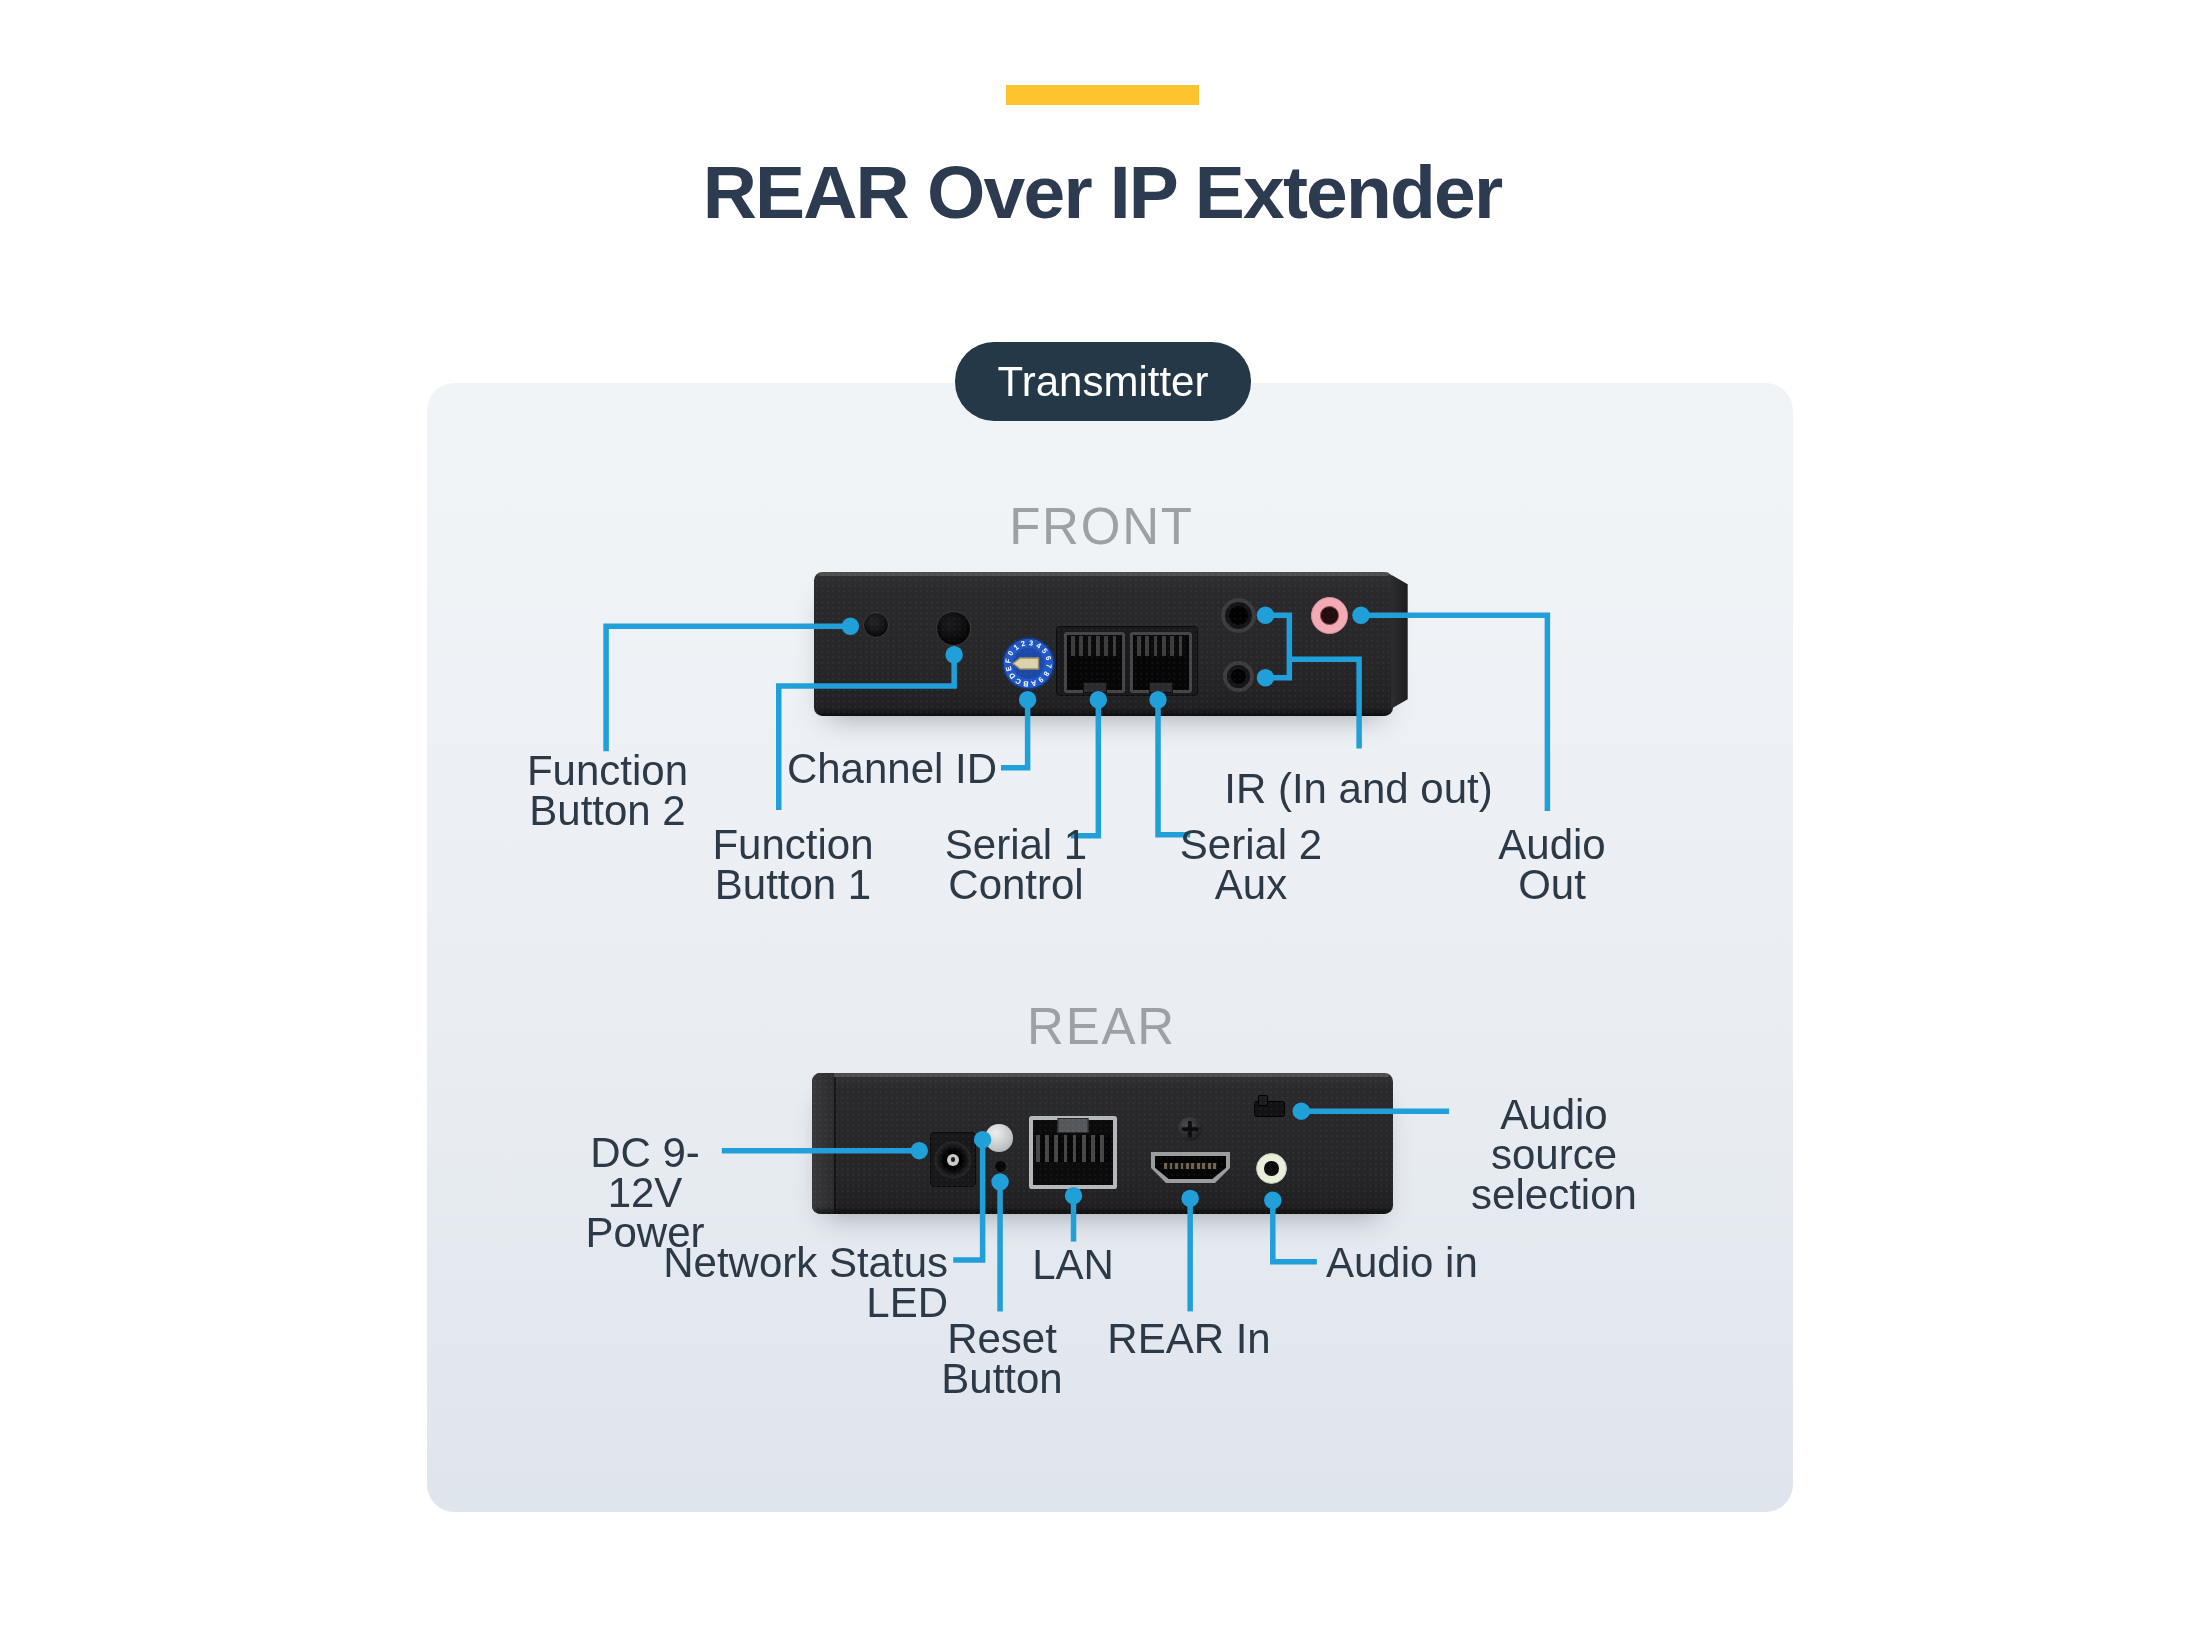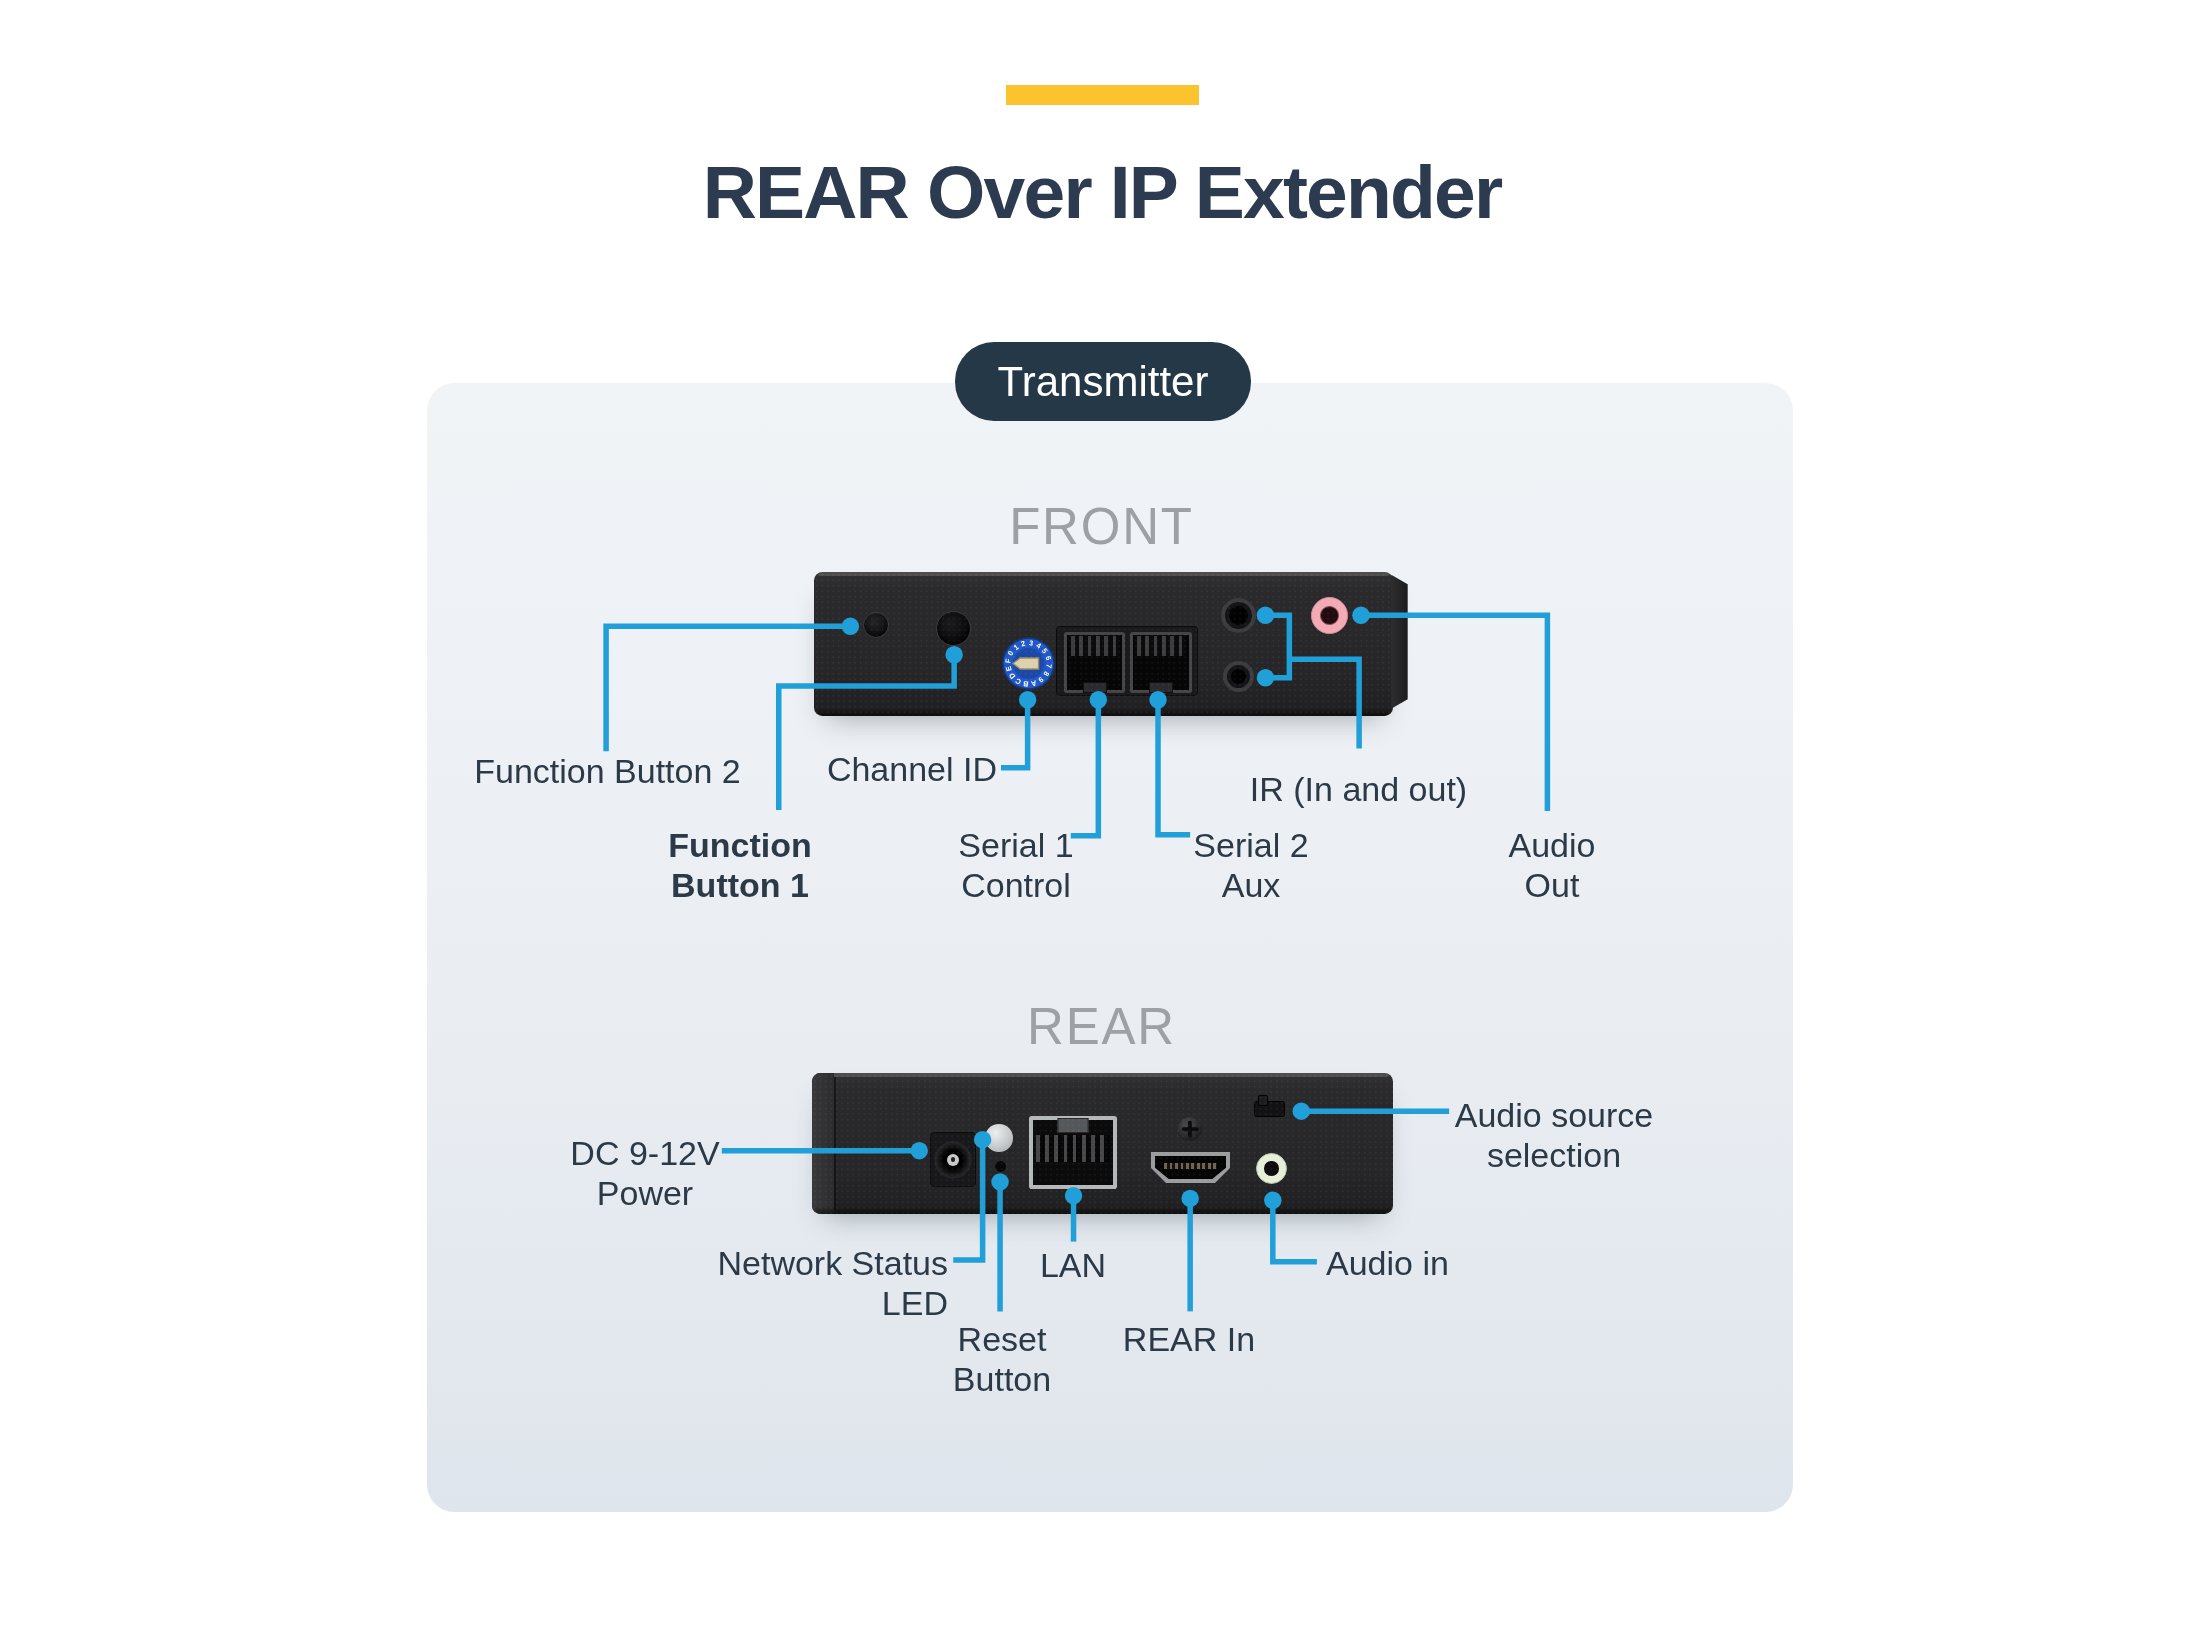--- a/index.html
+++ b/index.html
@@ -137,27 +137,27 @@
   #audio-source-switch { left:442px; top:27.5px; width:31px; height:16.5px;
     background:#121214; border-radius:2.8px; border:0.9px solid #000; }
   #audio-source-switch .knob { position:absolute; left:2.8px; top:-6.4px; width:10px; height:11px;
     background:#1d1d1f; border:0.9px solid #000; border-radius:1.8px; }
 
   
   #callout-svg { left:0; top:0; width:2204px; height:1653px; z-index:4; pointer-events:none; }
   .callout { fill:none; stroke:#219fd8; stroke-width:6; }
   .callout-dot { fill:#219fd8; }
 
-  .callout-label { z-index:5; font-size:34px; line-height:40px; color:#2c3947; }
+  .callout-label { z-index:5; font-size:42px; line-height:40px; color:#2c3947; }
   .ta-c { text-align:center; } .ta-r { text-align:right; } .ta-l { text-align:left; }
 
   #label-function-button-2 { left:470px;  top:751px;  width:275px; }
   #label-channel-id        { left:767px;  top:749px;  width:230px; }
   #label-ir                { left:1221px; top:753px;  width:275px;margin-top:16px; }
-  #label-function-button-1 { left:648px;  top:825px;  width:184px;font-weight:bold; }
+  #label-function-button-1 { left:701px;  top:825px;  width:184px; }
   #label-serial-1          { left:924px; top:825px;  width:184px; }
   #label-serial-2          { left:1159px; top:825px;  width:184px; }
   #label-audio-out         { left:1460px; top:825px;  width:184px; }
 
   #label-dc-power          { left:553px;  top:1133px; width:184px; }
   #label-network-status-led{ left:645px;  top:1243px; width:303px; }
   #label-reset-button      { left:910px;  top:1319px; width:184px; }
   #label-lan               { left:981px; top:1245px; width:184px; }
   #label-hdmi-in           { left:1097px; top:1319px; width:184px; }
   #label-audio-in          { left:1326px; top:1243px; width:239px; }

